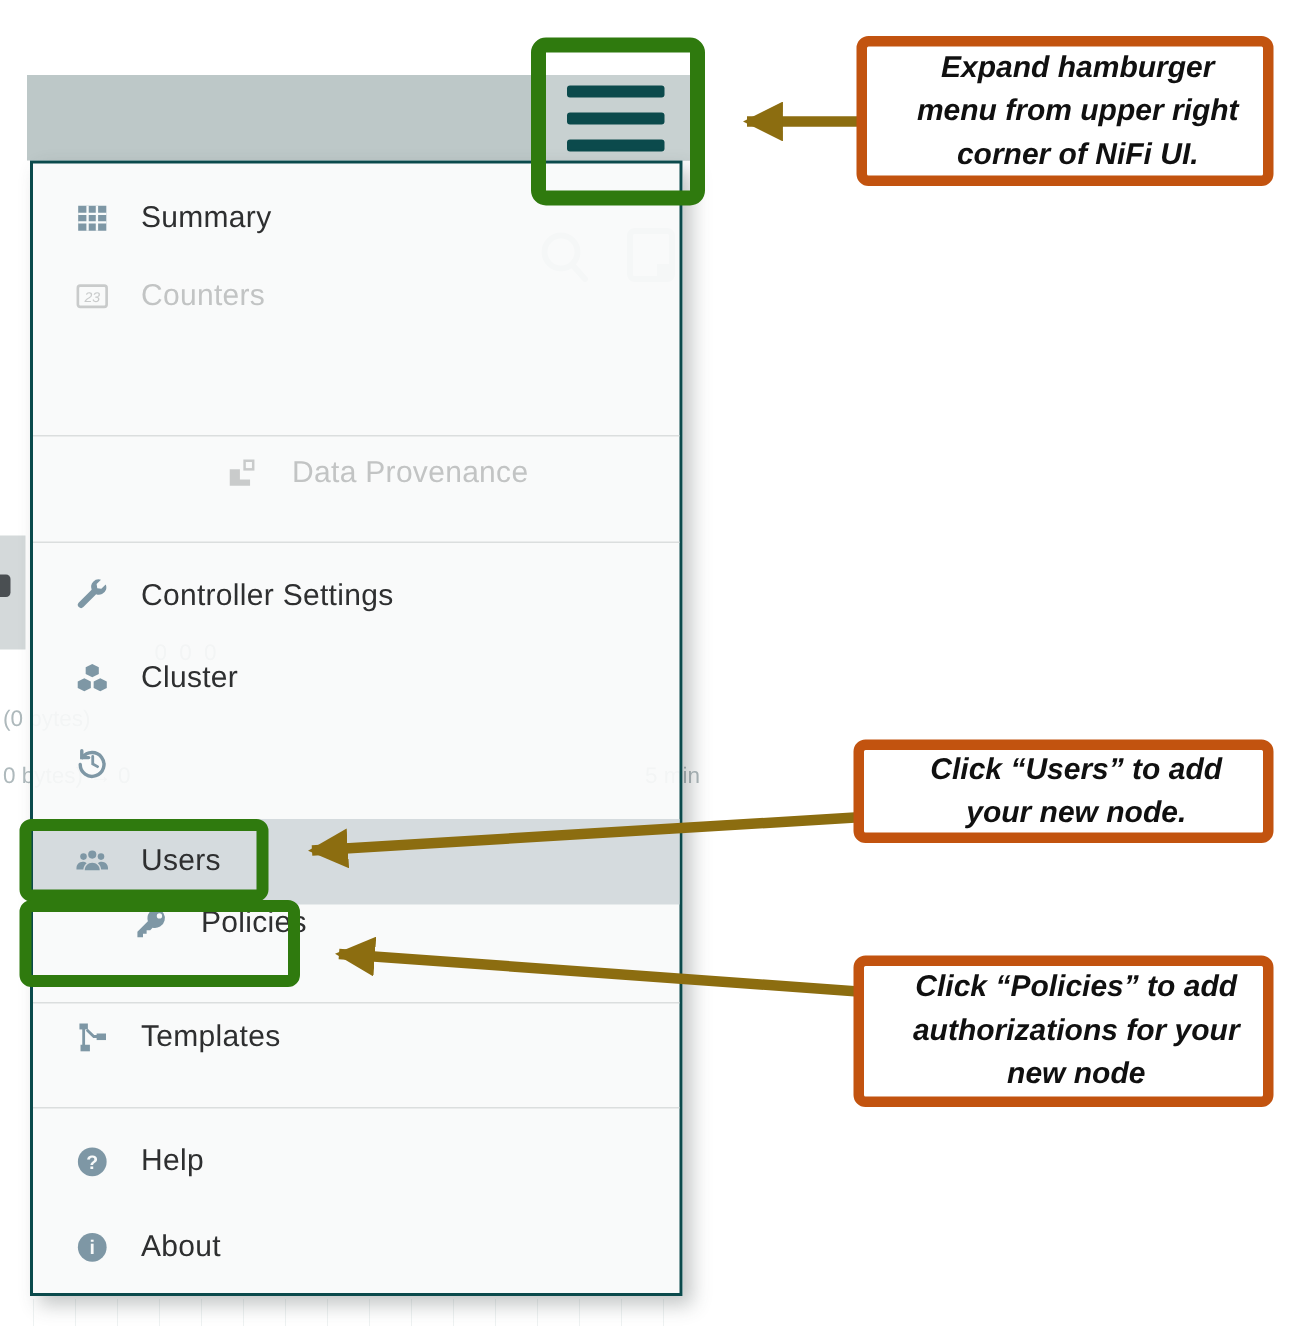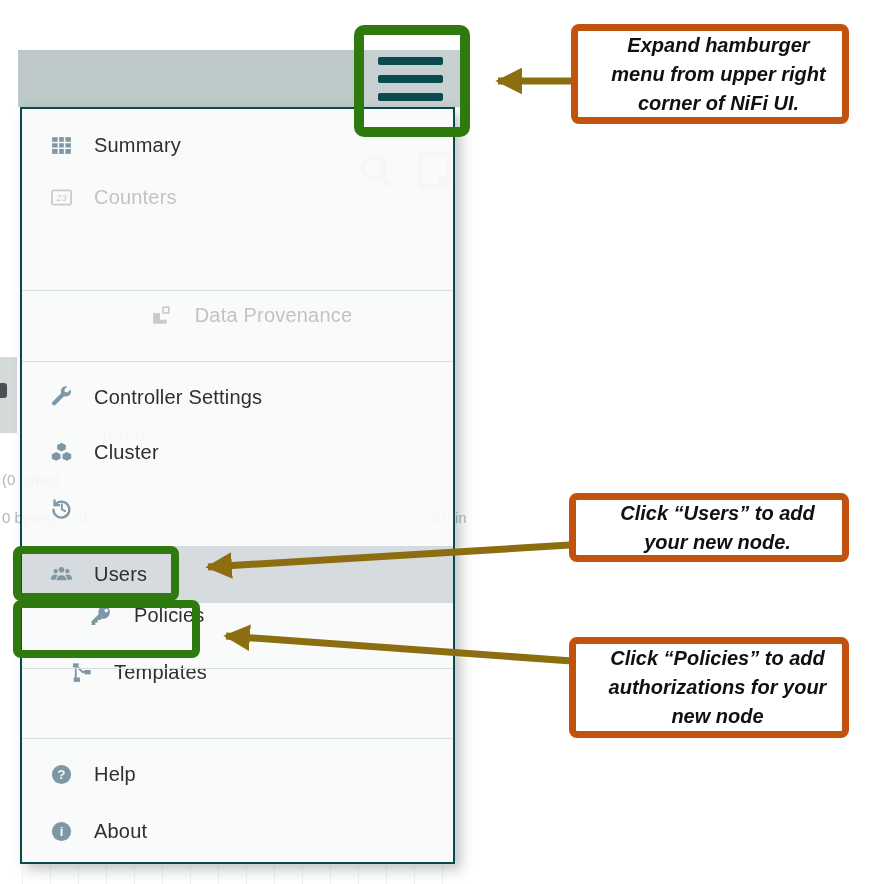--- a/index.html
+++ b/index.html
@@ -141,21 +141,21 @@
       </div>
       <div class="menu-item" style="top: 486px; padding-left: 40px;">
         <span class="mi-icon">
           <svg viewBox="0 0 24 24">
             <path fill="currentColor" d="M15.2 2.5a6.3 6.3 0 0 0-6 8.2l-6.7 6.7V21h3.6v-2.3h2.3v-2.3h2.3l1.5-1.5a6.3 6.3 0 1 0 3-12.4z"></path>
             <circle cx="16.6" cy="7.3" r="1.7" fill="#f8fafa"></circle>
           </svg>
         </span>
         <span class="mi-label">Policies</span>
       </div>
-      <div class="menu-item" style="top: 543px; padding-left: 20px;">
+      <div class="menu-item" style="top: 562px;">
         <span class="mi-icon">
           <svg viewBox="0 0 24 24">
             <path fill="none" stroke="currentColor" stroke-width="1.8" d="M6.5 6.5v11M8.5 7.2l4.5 4.3h3"></path>
             <g fill="currentColor">
               <rect x="3.8" y="3.2" width="5.4" height="3.8"></rect>
               <rect x="14.8" y="9.6" width="6" height="4.2"></rect>
               <rect x="4.5" y="16.8" width="6" height="4.2"></rect>
             </g>
           </svg>
         </span>

